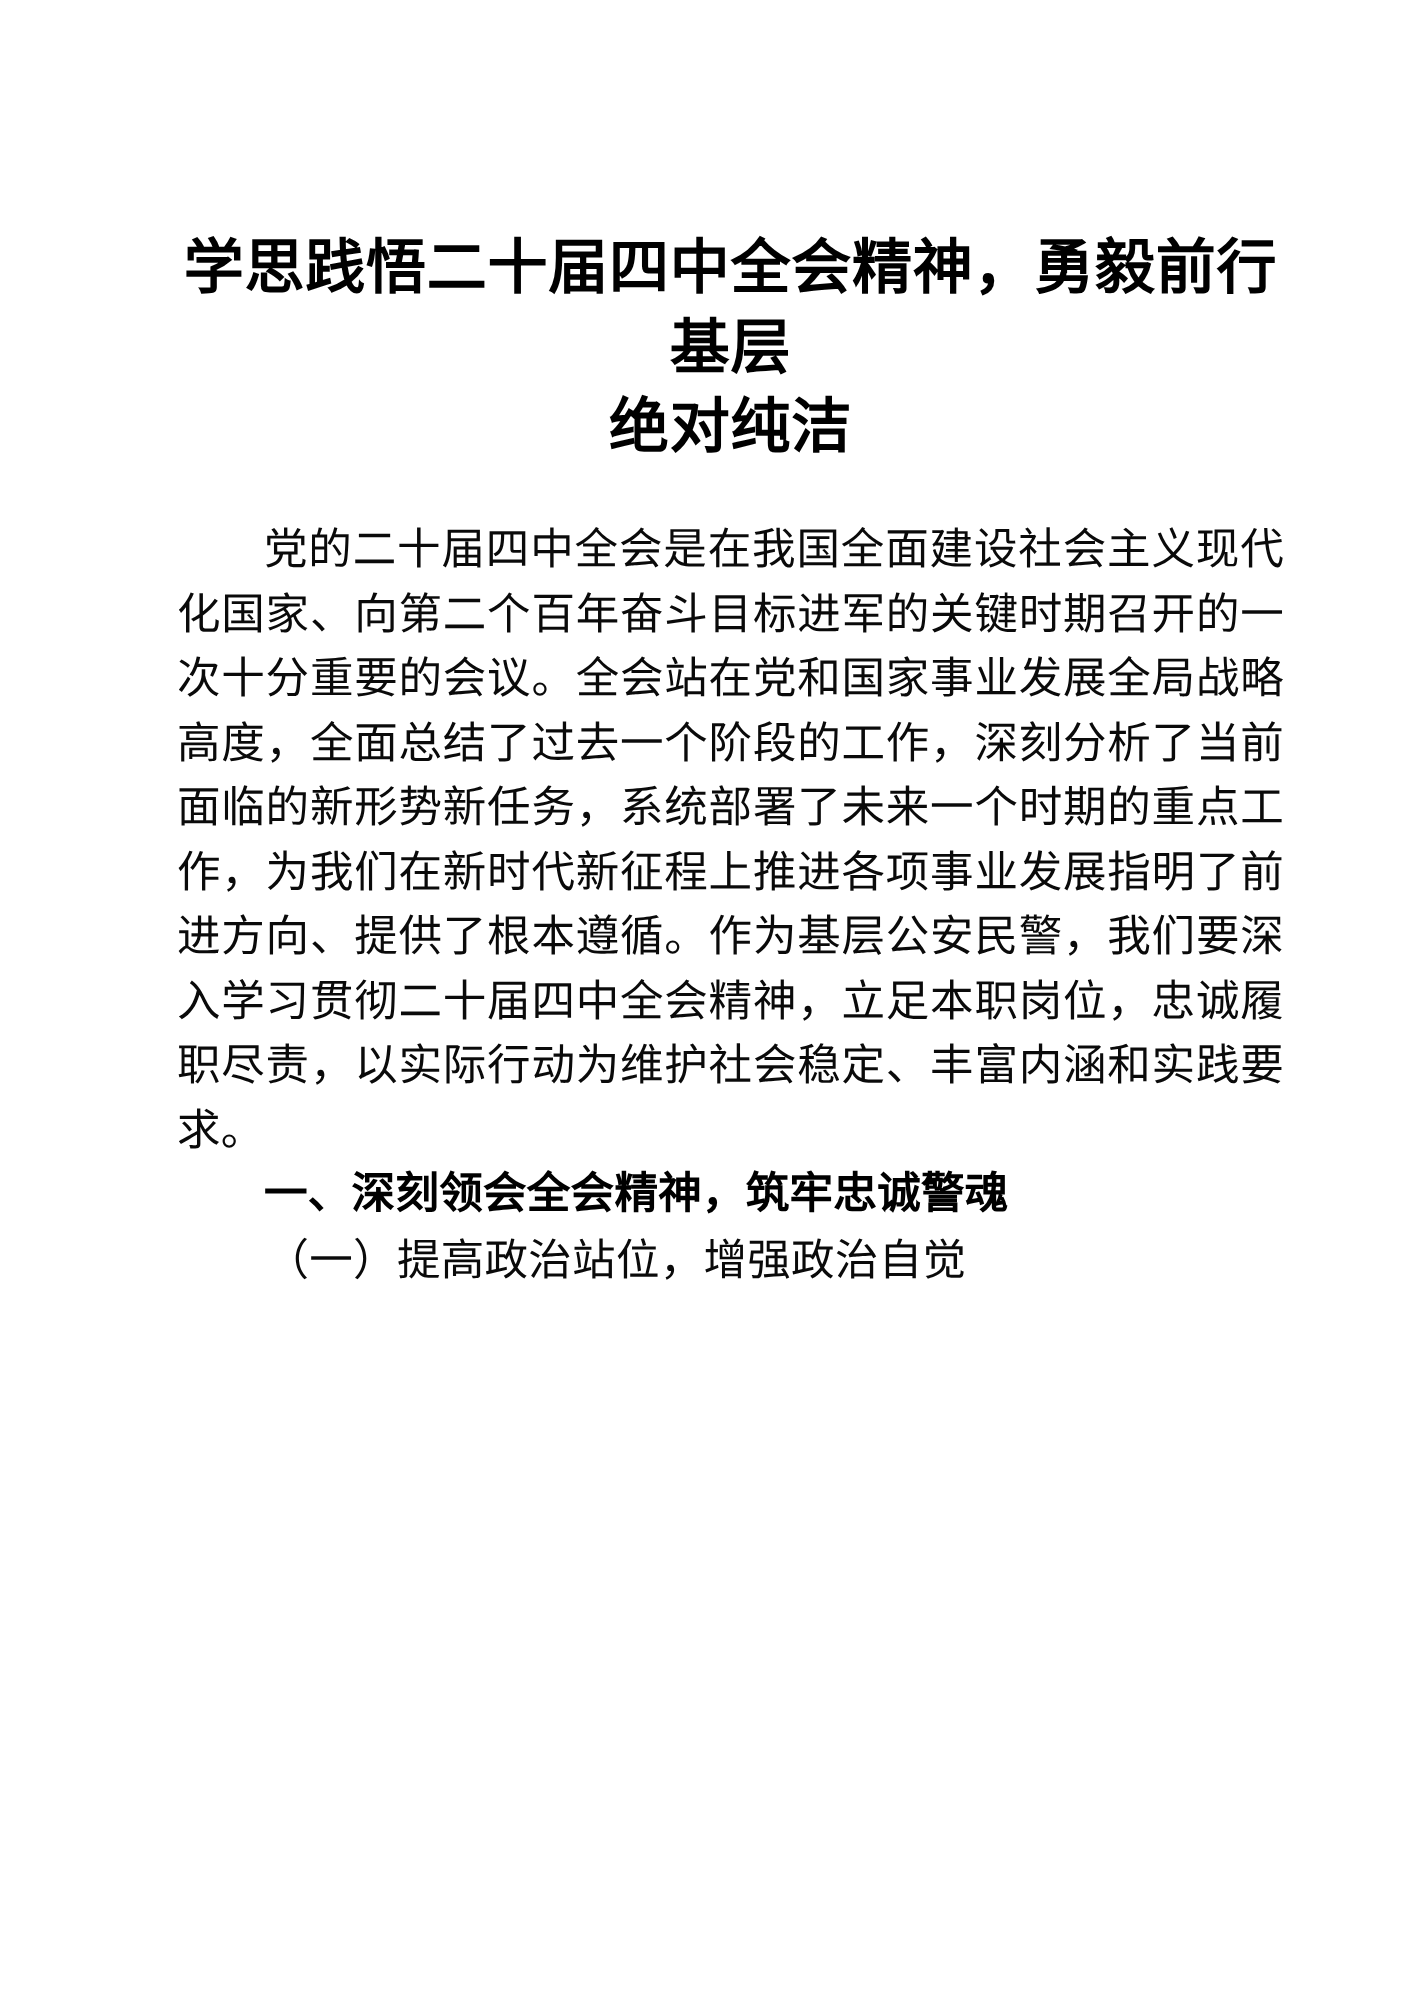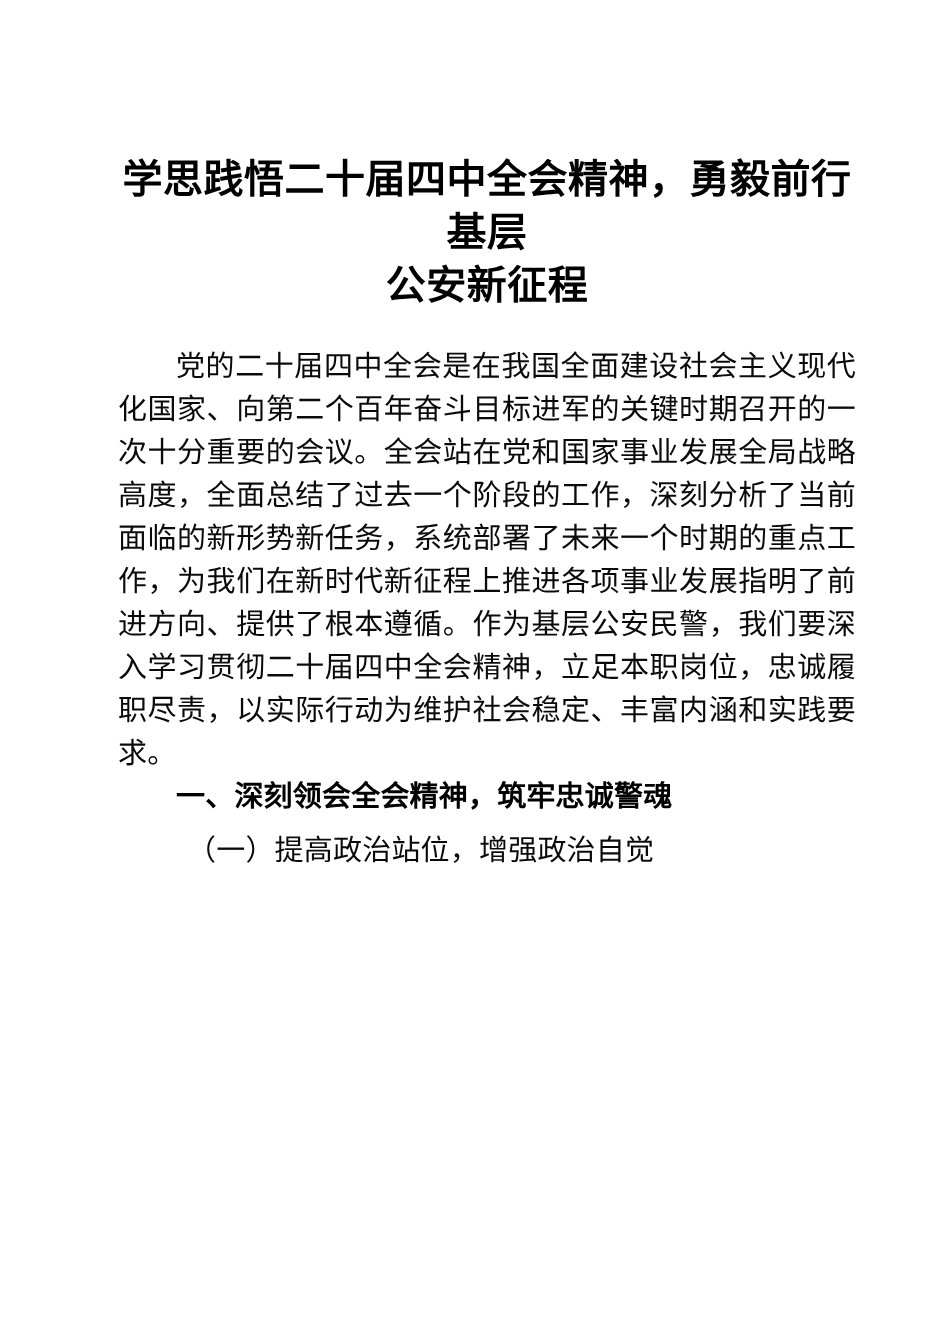--- a/index.html
+++ b/index.html
@@ -66,35 +66,35 @@
     word-break: break-all;
     letter-spacing: 0.2px;
   }
 
   
   .h2-sec {
     font-family: "DejaVu Serif", "Liberation Serif", serif;
     font-size: 29px;
     line-height: 43px;
     color: #0a0a0a;
-    margin: 11px;
+    margin: 1px;
     text-indent: 58px;
     word-break: break-all;
     letter-spacing: 0.2px;
   }
 </style>
 </head>
 <body>
 
 <div class="page">
   <div class="content">
 
     <h1 class="doc-title">
       <span>学思践悟二十届四中全会精神，勇毅前行基层</span><br>
-      <span>公安新征程</span>
+      <span>绝对纯洁</span>
     </h1>
 
     <p class="para first">党的二十届四中全会是在我国全面建设社会主义现代化国家、向第二个百年奋斗目标进军的关键时期召开的一次十分重要的会议。全会站在党和国家事业发展全局战略高度，全面总结了过去一个阶段的工作，深刻分析了当前面临的新形势新任务，系统部署了未来一个时期的重点工作，为我们在新时代新征程上推进各项事业发展指明了前进方向、提供了根本遵循。作为基层公安民警，我们要深入学习贯彻二十届四中全会精神，立足本职岗位，忠诚履职尽责，以实际行动为维护社会稳定、丰富内涵和实践要求。</p>
 
     <p class="h1-sec">一、深刻领会全会精神，筑牢忠诚警魂</p>
 
     <p class="h2-sec">（一）提高政治站位，增强政治自觉</p>
 
 
   </div>

